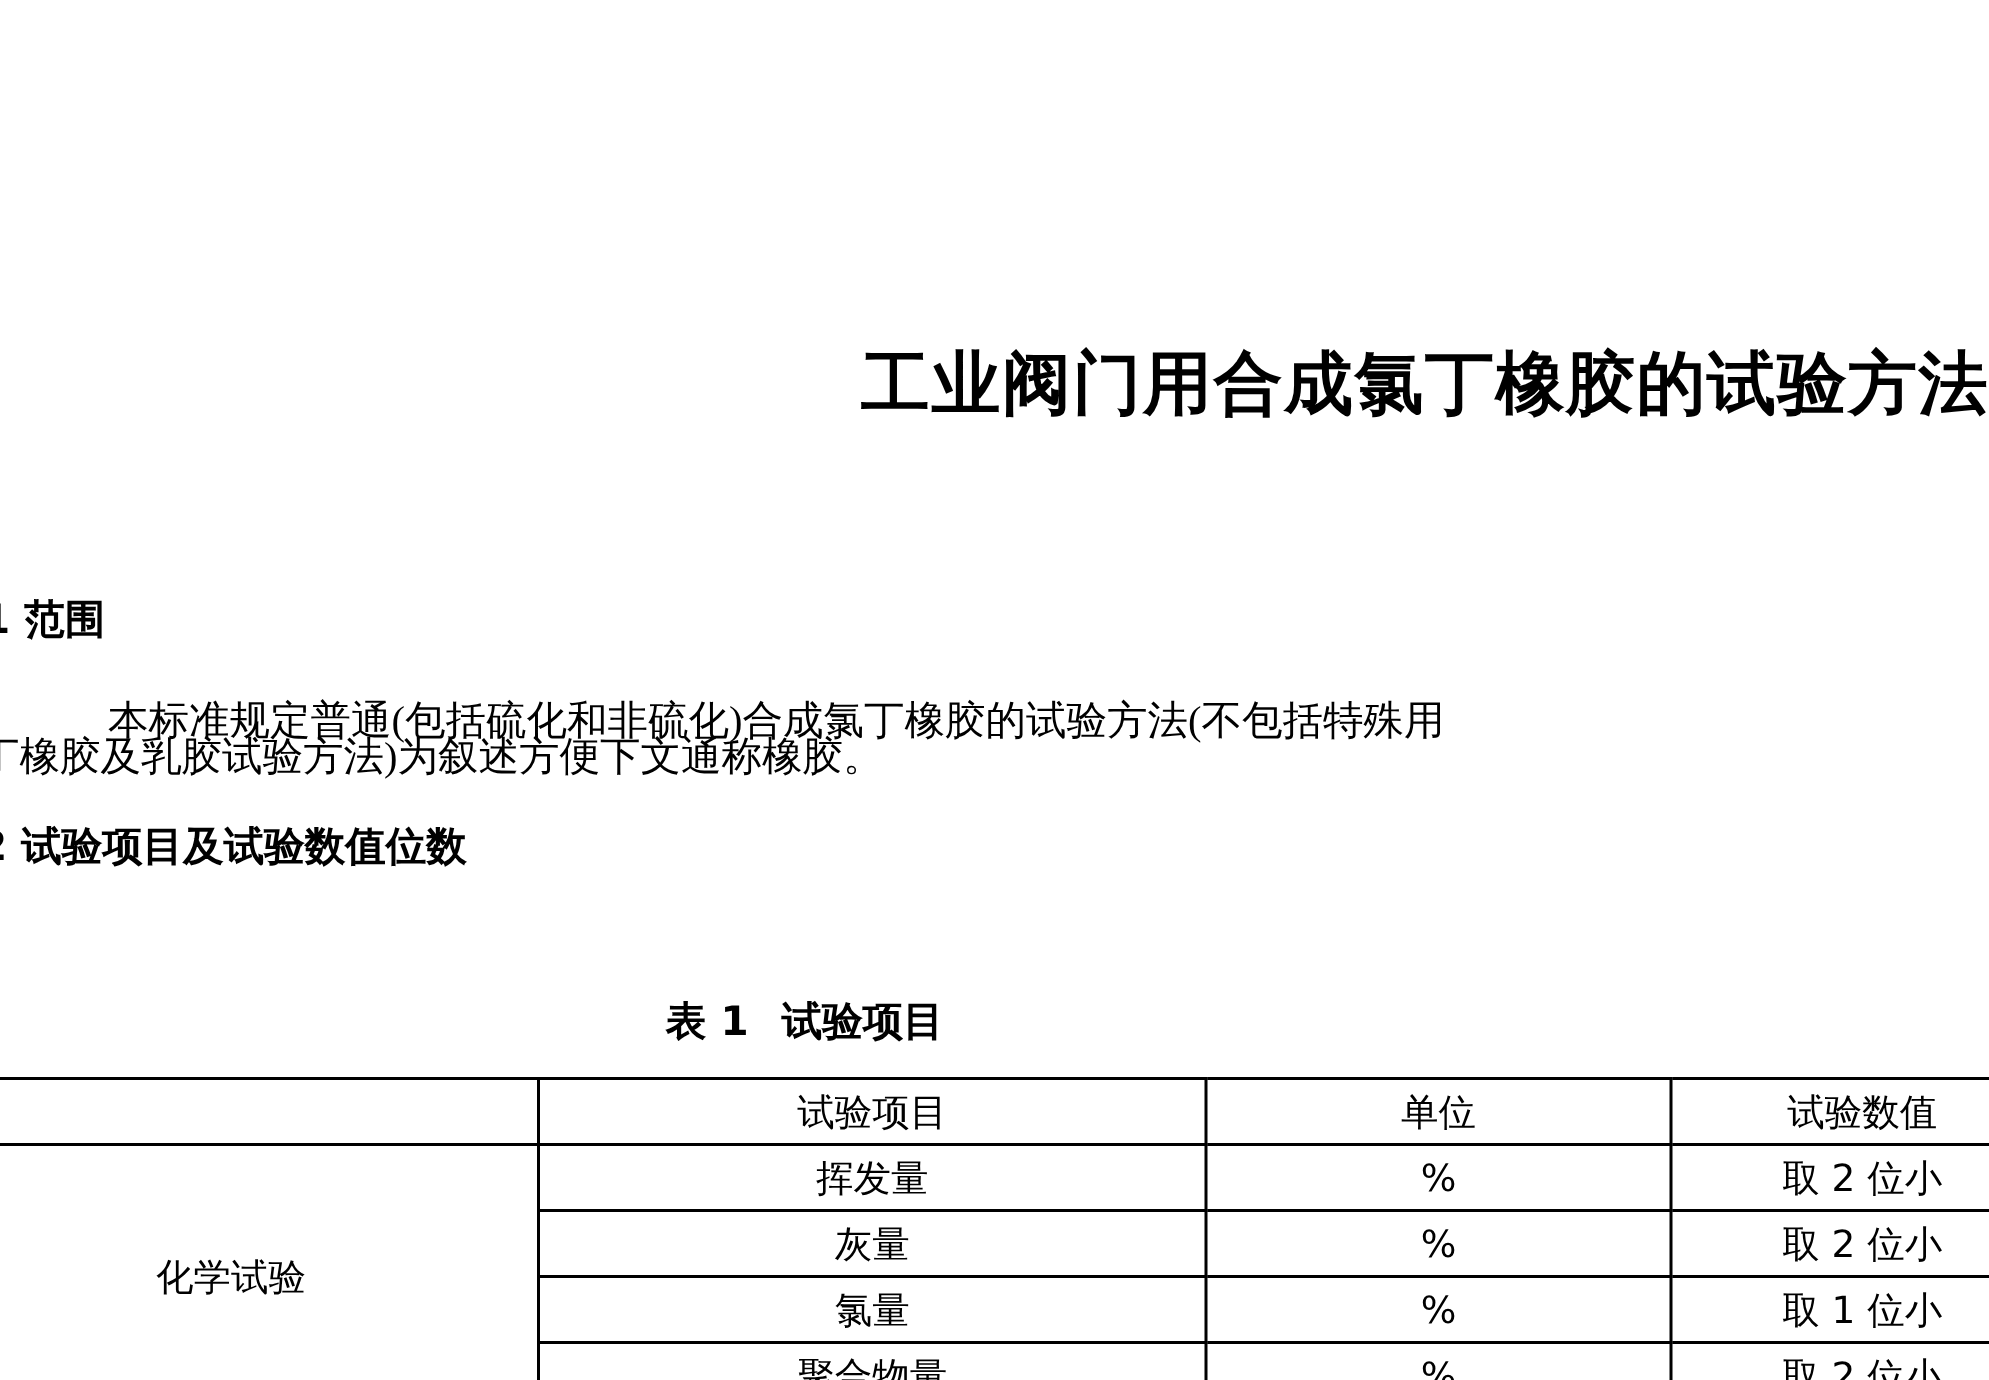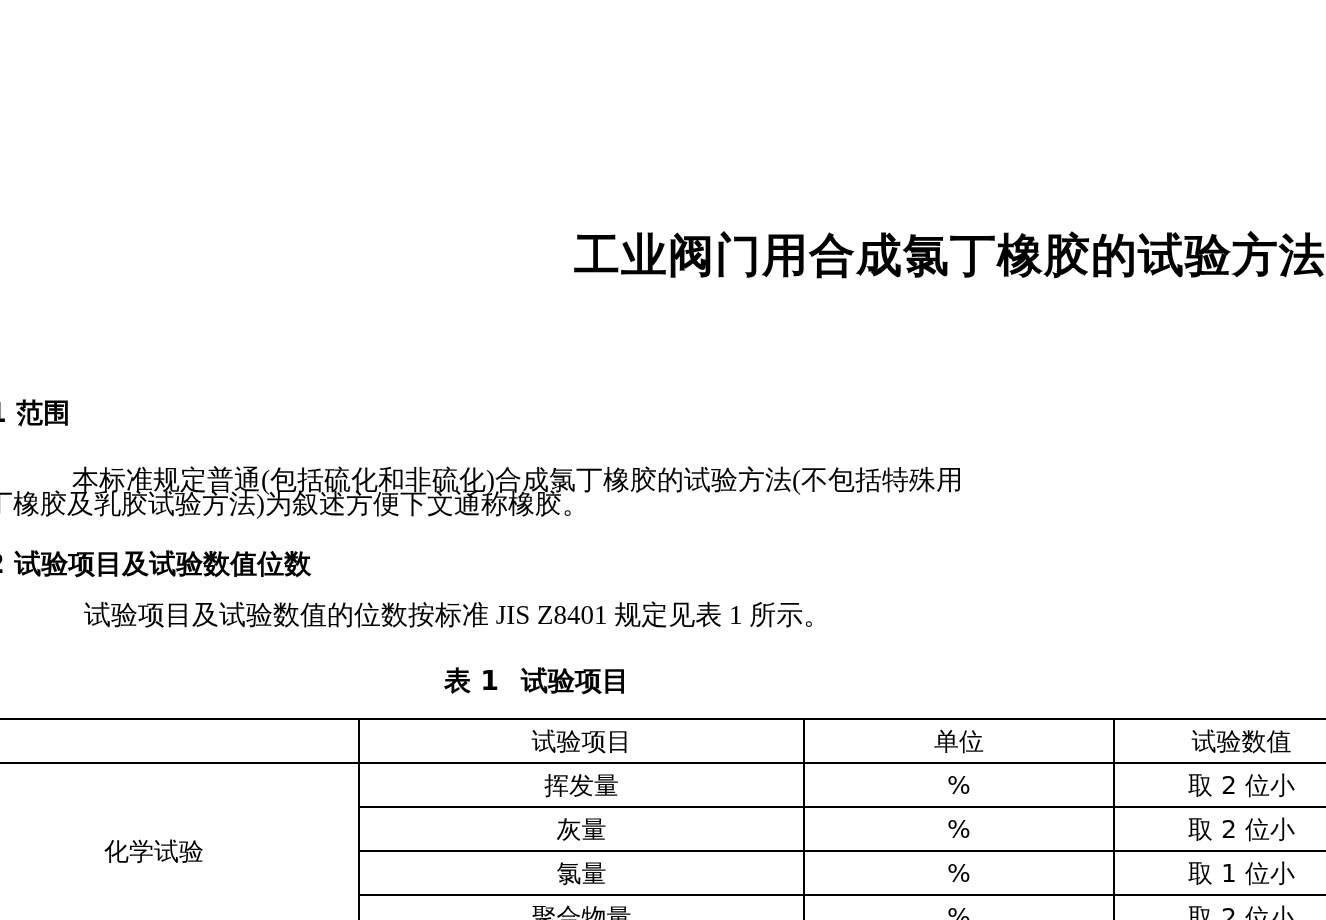--- a/index.html
+++ b/index.html
@@ -127,21 +127,20 @@
 
   <div class="doc-title">工业阀门用合成氯丁橡胶的试验方法</div>
 
   <div class="section-heading" id="sec1">1  范围</div>
 
   <div class="para" id="p1l1">本标准规定普通(包括硫化和非硫化)合成氯丁橡胶的试验方法(不包括特殊用</div>
   <div class="para" id="p1l2">丁橡胶及乳胶试验方法)为叙述方便下文通称橡胶。</div>
 
   <div class="section-heading" id="sec2">2 试验项目及试验数值位数</div>
 
-  <div class="para" id="p2l1">试验项目及试验数值的位数按标准 JIS Z8401 规定见表 1 所示。</div>
 
   <div class="table-caption">
     <span>表 1</span><span class="gap"></span><span>试验项目</span>
   </div>
 
   <div class="tbl-wrap">
     <table class="spec">
       <colgroup>
         <col class="c1">
           <col class="c2">

